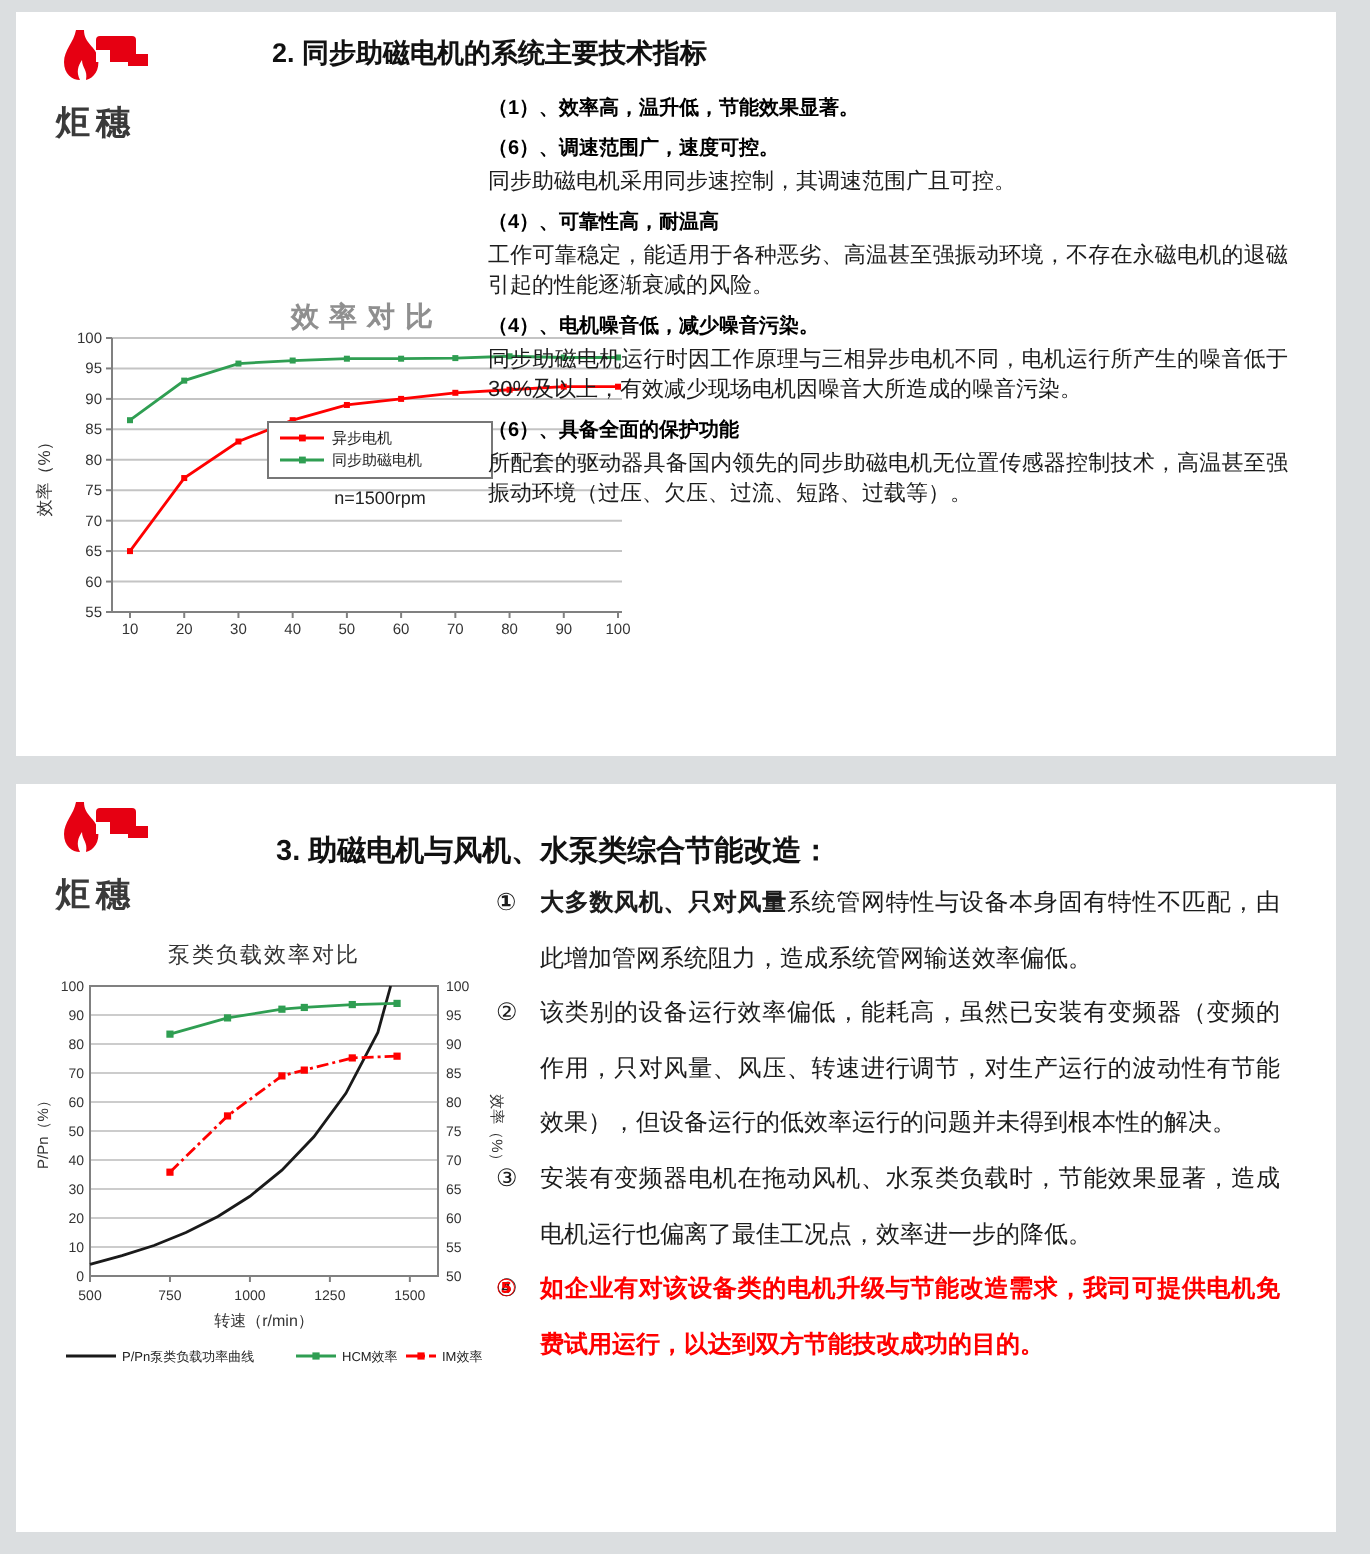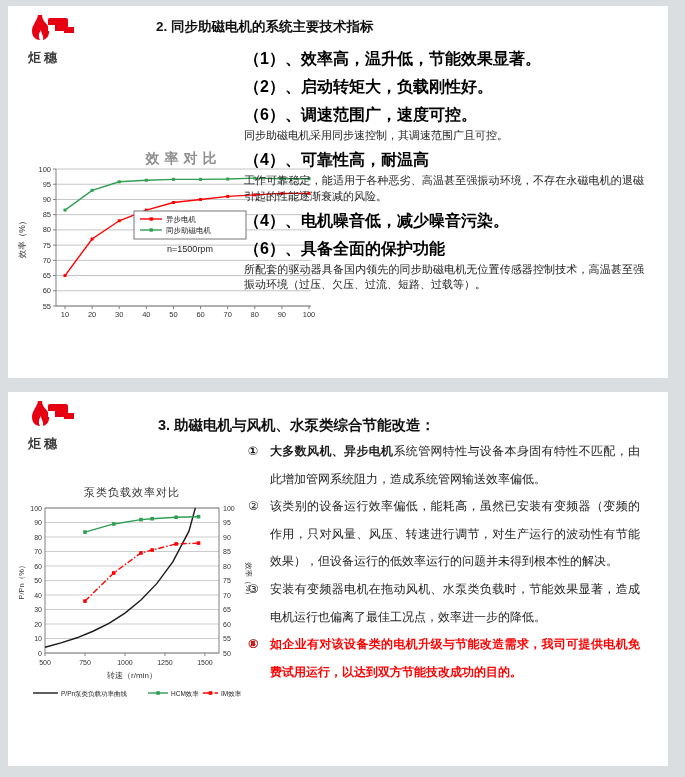--- a/index.html
+++ b/index.html
@@ -11,47 +11,47 @@
     position:relative;
     overflow:hidden;
   }
   .panel{
     position:absolute;left:8px;width:660px;background:#ffffff;
   }
   #panel1{top:6px;height:372px;}
   #panel2{top:392px;height:374px;}
   .logo{position:absolute;left:20px;top:8px;width:70px;text-align:left;}
   .logo .logo-text{
-    display:block;margin-top:1px;font-size:13px;font-weight:bold;color:#3a3a3a;letter-spacing:3px;
+    display:block;margin-top:1px;font-size:17px;font-weight:bold;color:#3a3a3a;letter-spacing:3px;
   }
   .p-title{
-    position:absolute;font-weight:bold;color:#111;margin-left:20px;
+    position:absolute;font-weight:bold;color:#111;
   }
   #panel1 .p-title{left:128px;top:12px;font-size:13.5px;}
   #panel2 .p-title{left:130px;top:24px;font-size:14.5px;}
   .p1-text{
     position:absolute;left:236px;top:36px;width:400px;
     font-size:11px;line-height:1.38;text-align:justify;
   }
   .p1-text h3{
-    font-size:16px;margin:6px 0 2px 0;color:#000;
+    font-size:10px;margin:6px 0 2px 0;color:#000;
   }
   .p1-text p{margin:0 0 2px 0;color:#1c1c1c;}
   .p1-text p.indent{text-indent:2em;}
   .p2-items{
     position:absolute;left:240px;top:46px;width:392px;
     font-size:12px;line-height:2.3;text-align:justify;
   }
   .p2-item{position:relative;padding-left:22px;margin:0;}
   .p2-item .marker{position:absolute;left:0;top:0;}
   .p2-item.first .marker,.p2-item.first .lead{font-weight:bold;}
   .p2-item.red{color:#ff0000;font-weight:bold;}
   .chart-box{position:absolute;}
   #chart1-box{left:6px;top:143px;}
-  #chart2-box{left:8px;top:68px;}
+  #chart2-box{left:8px;top:53px;}
   svg text{font-family:"Liberation Sans","DejaVu Sans",sans-serif;}
 </style>
 </head>
 <body>
 
 <div class="panel" id="panel1">
 
   <div class="logo">
     <svg width="48" height="30">
       <path d="M10 1 C9 7 4 11 4 17 C4 23 8 26 12 26 C10 22 11 19 13 16 C13 20 16 21 15 26 C19 25 22 21 21 15 C20 9 14 8 14 1 Z" fill="#e60012"></path>
@@ -149,26 +149,26 @@
         <text x="152" y="72.7" font-size="7.5" fill="#222">异步电机</text>
         <line x1="126" y1="81" x2="148" y2="81" stroke="#2f9e52" stroke-width="1.4"></line>
         <rect x="135.5" y="79.3" width="3.4" height="3.4" fill="#2f9e52"></rect>
         <text x="152" y="83.7" font-size="7.5" fill="#222">同步助磁电机</text>
         <text x="176" y="103" text-anchor="middle" font-size="9" fill="#222" font-family="&quot;DejaVu Sans Mono&quot;,monospace">n=1500rpm</text>
       </svg>
   </div>
 
   <div class="p1-text">
     <h3>（1）、效率高，温升低，节能效果显著。</h3>
-    <h3>（2）、启动转矩大，负载刚性好。</h3>
     <h3>（6）、调速范围广，速度可控。</h3>
     <p>同步助磁电机采用同步速控制，其调速范围广且可控。</p>
     <h3>（4）、可靠性高，耐温高</h3>
     <p>工作可靠稳定，能适用于各种恶劣、高温甚至强振动环境，不存在永磁电机的退磁引起的性能逐渐衰减的风险。</p>
     <h3>（4）、电机噪音低，减少噪音污染。</h3>
+    <p>同步助磁电机运行时因工作原理与三相异步电机不同，电机运行所产生的噪音低于30%及以上，有效减少现场电机因噪音大所造成的噪音污染。</p>
     <h3>（6）、具备全面的保护功能</h3>
     <p>所配套的驱动器具备国内领先的同步助磁电机无位置传感器控制技术，高温甚至强振动环境（过压、欠压、过流、短路、过载等）。</p>
   </div>
 </div>
 
 <div class="panel" id="panel2">
 
   <div class="logo">
     <svg width="48" height="30">
       <path d="M10 1 C9 7 4 11 4 17 C4 23 8 26 12 26 C10 22 11 19 13 16 C13 20 16 21 15 26 C19 25 22 21 21 15 C20 9 14 8 14 1 Z" fill="#e60012"></path>
@@ -252,21 +252,21 @@
         <rect x="140.2" y="231.2" width="3.6" height="3.6" fill="#2f9e52"></rect>
         <text x="155" y="235.5" font-size="6.5" fill="#222">HCM效率</text>
         <line x1="187" y1="233" x2="202" y2="233" stroke="#ff0000" stroke-width="1.4" stroke-dasharray="6 2 1.5 2"></line>
         <rect x="192.7" y="231.2" width="3.6" height="3.6" fill="#ff0000"></rect>
         <text x="205" y="235.5" font-size="6.5" fill="#222">IM效率</text>
       </svg>
   </div>
 
   <div class="p2-items">
     <div class="p2-item first">
-      <span class="marker">①</span><span class="lead">大多数风机、异步电机</span><span>系统管网特性与设备本身固有特性不匹配，由此增加管网系统阻力，造成系统管网输送效率偏低。</span>
+      <span class="marker">①</span><span class="lead">大多数风机、只对风量</span><span>系统管网特性与设备本身固有特性不匹配，由此增加管网系统阻力，造成系统管网输送效率偏低。</span>
     </div>
     <div class="p2-item">
       <span class="marker">②</span><span>该类别的设备运行效率偏低，能耗高，虽然已安装有变频器（变频的作用，只对风量、风压、转速进行调节，对生产运行的波动性有节能效果），但设备运行的低效率运行的问题并未得到根本性的解决。</span>
     </div>
     <div class="p2-item">
       <span class="marker">③</span><span>安装有变频器电机在拖动风机、水泵类负载时，节能效果显著，造成电机运行也偏离了最佳工况点，效率进一步的降低。</span>
     </div>
     <div class="p2-item">
       <span class="marker">④</span>
     </div>

